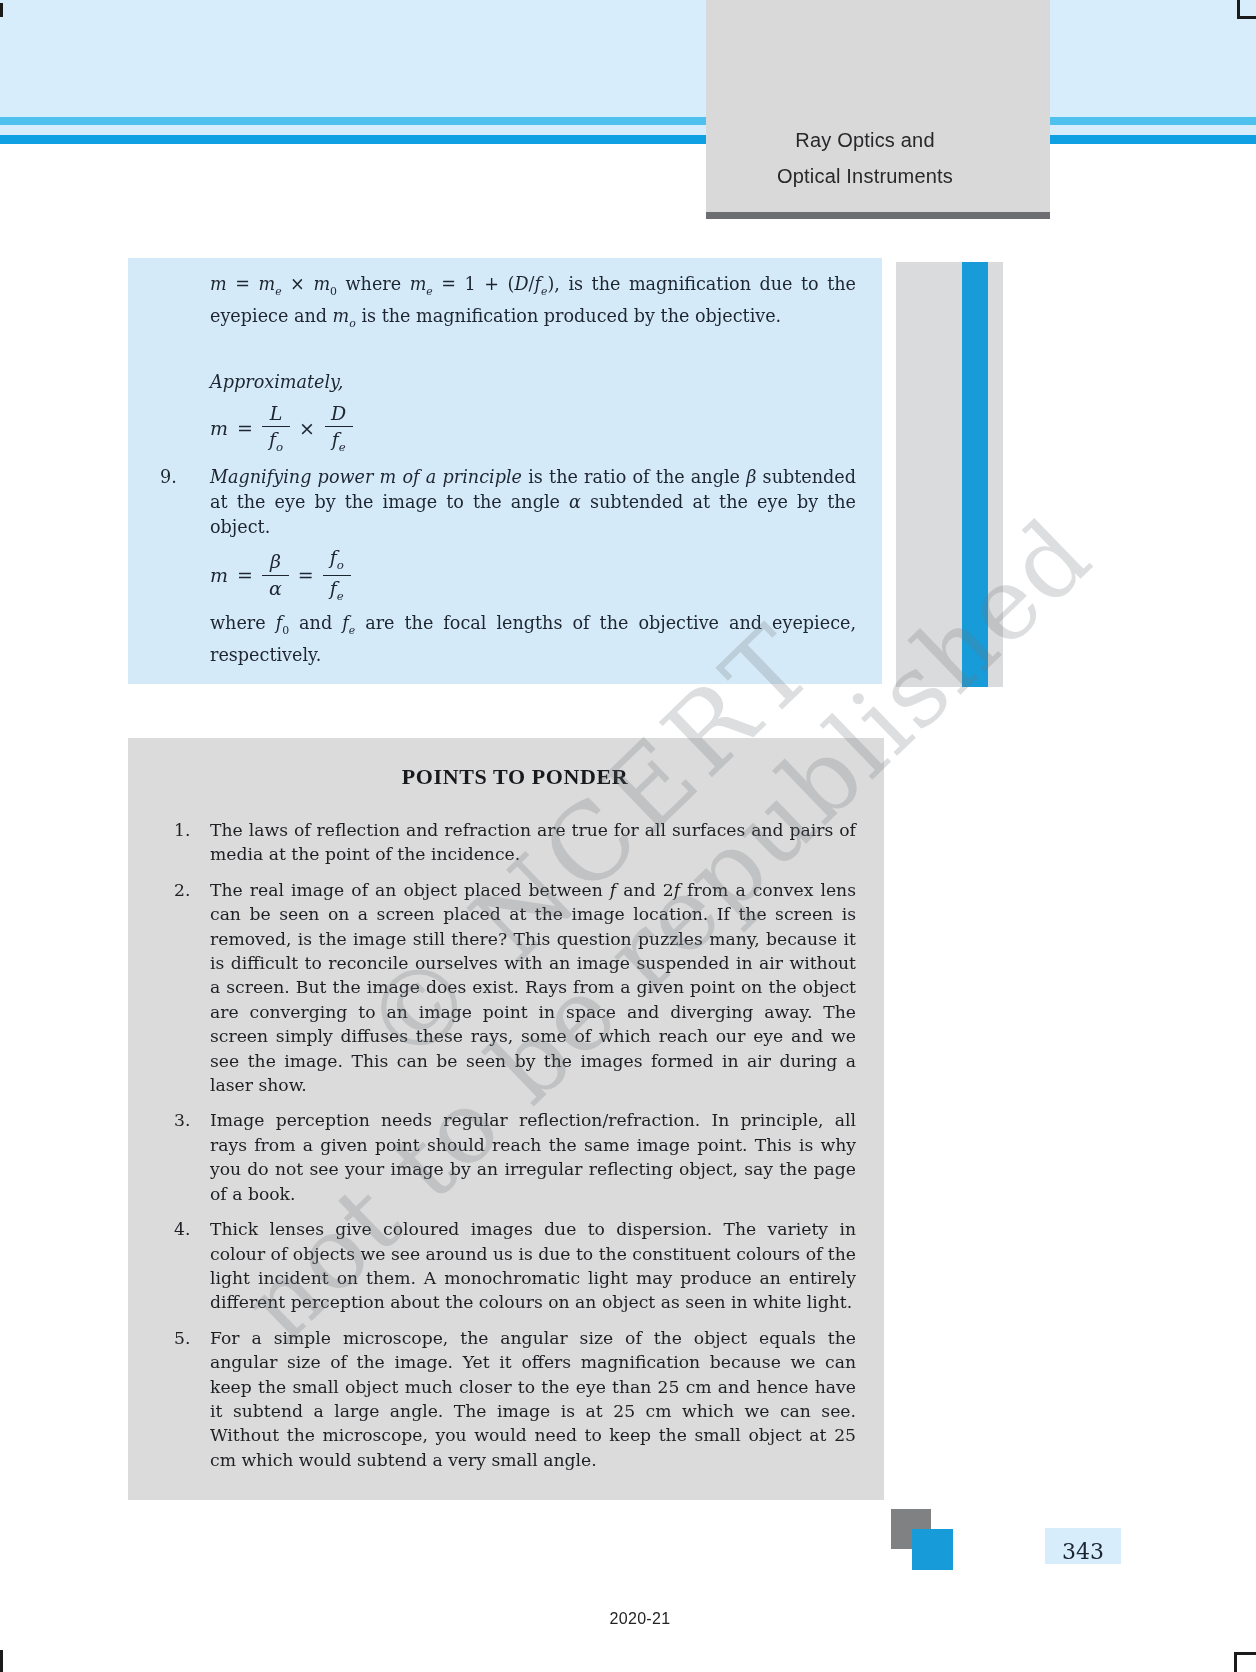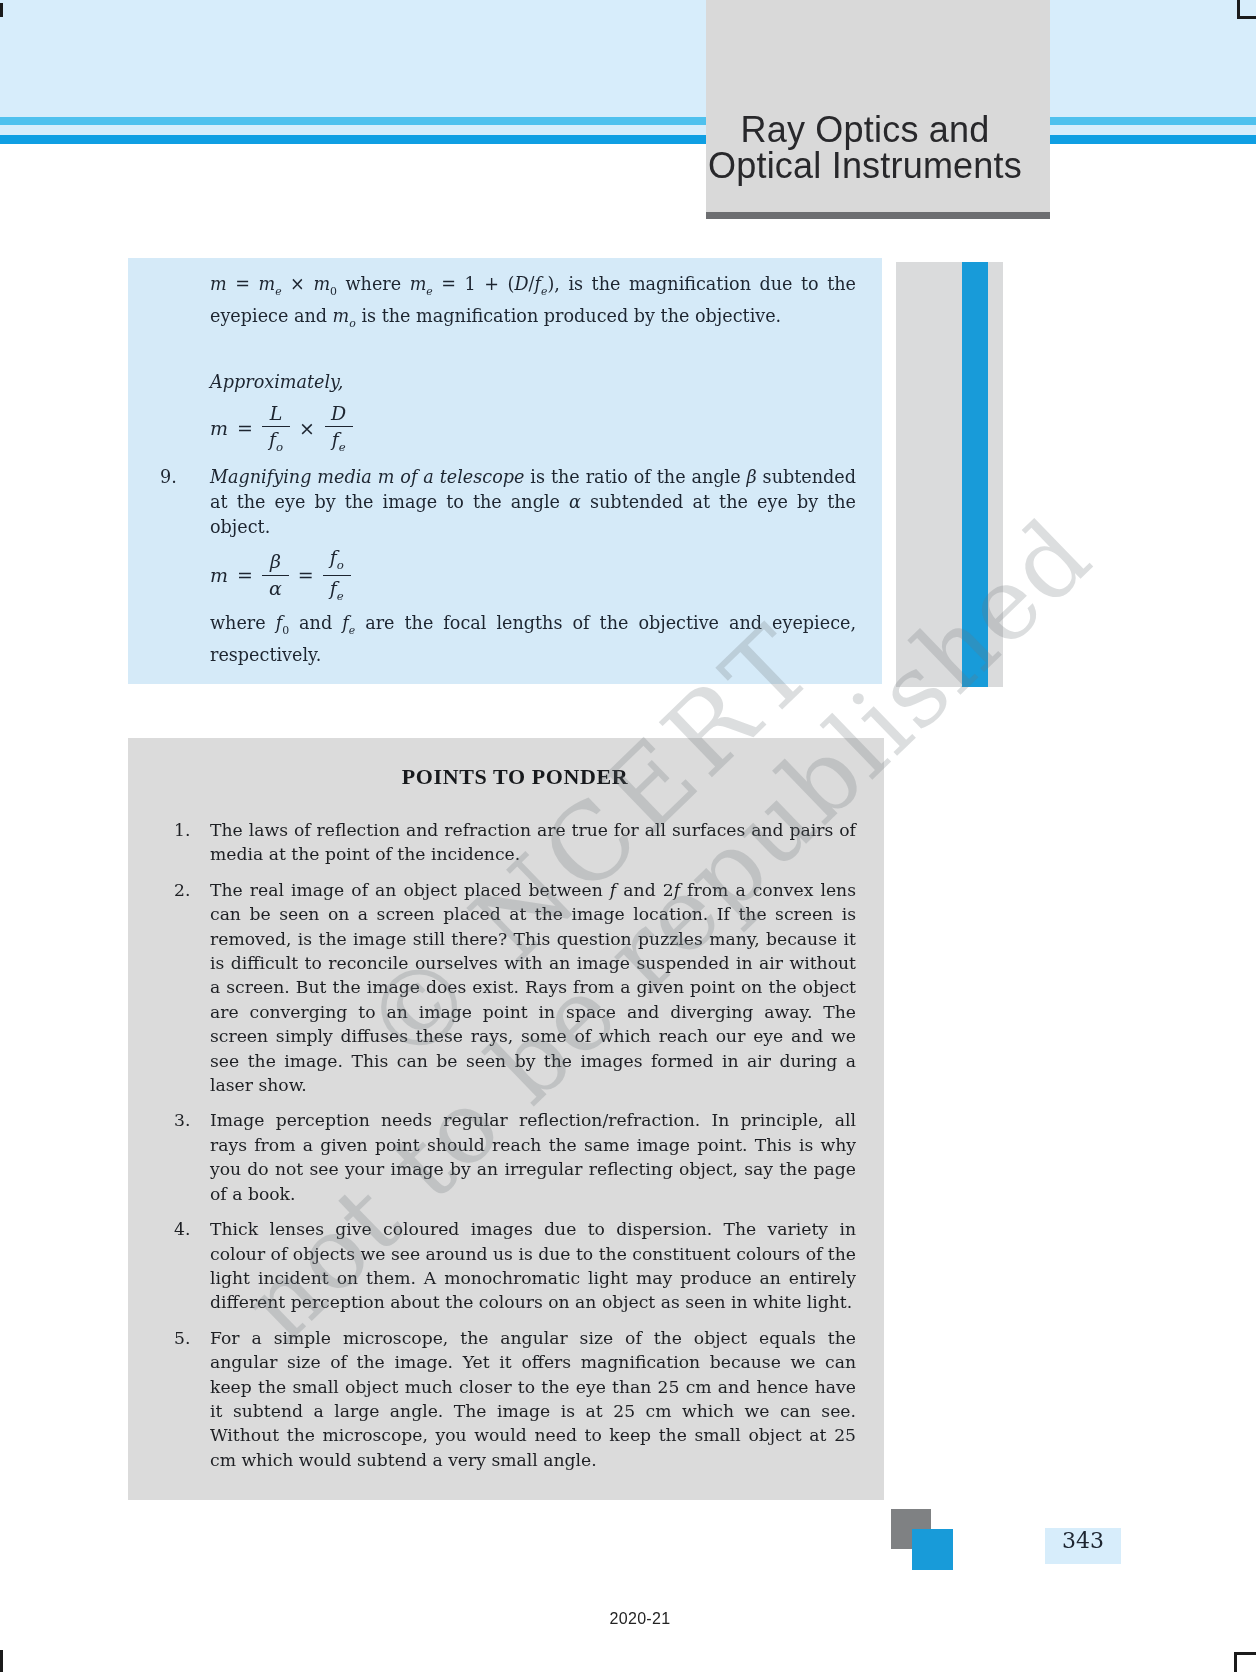--- a/index.html
+++ b/index.html
@@ -10,22 +10,22 @@
   
   .band-top{position:absolute;left:0;top:0;width:1256px;height:117px;background:#d7edfb;}
   .stripe-light{position:absolute;left:0;top:117px;width:1256px;height:8px;background:#4fc1ee;}
   .band-gap{position:absolute;left:0;top:125px;width:1256px;height:10px;background:#d7edfb;}
   .stripe-dark{position:absolute;left:0;top:135px;width:1256px;height:9px;background:#0f9fe3;}
   
   .title-box{
     position:absolute;left:706px;top:0;width:344px;height:219px;background:#d9d9d9;
     border-bottom:7px solid #6d6e71;box-sizing:border-box;z-index:5;
     display:flex;flex-direction:column;justify-content:flex-end;align-items:center;
-    padding-bottom:28px;padding-right:26px;
-    font-family:"Liberation Sans", sans-serif;font-size:36px;line-height:36px;
+    padding-bottom:18px;padding-right:26px;
+    font-family:"Liberation Sans", sans-serif;font-size:20px;line-height:36px;
     color:#28282b;letter-spacing:0.2px;
   }
   
   .sum-box{
     position:absolute;left:128px;top:258px;width:754px;height:426px;background:#d5eaf8;
     box-sizing:border-box;padding:14px 26px 8px 82px;overflow:hidden;
     font-size:17.6px;line-height:25.2px;color:#1d2530;text-align:justify;
   }
   .sum-box .apx{font-style:italic;text-align:left;margin-top:35px;}
   .sum-item{display:flex;margin-top:10px;}
@@ -54,21 +54,21 @@
     color:#17191c;margin:10px 0 28px 0;font-family:"Liberation Serif", serif;
   }
   .p-item{display:flex;margin-bottom:11px;font-size:17.2px;line-height:24.4px;text-align:justify;}
   .p-num{width:36px;flex:none;}
   .p-body{flex:1;}
   
   .sq-gray{position:absolute;left:891px;top:1509px;width:40px;height:40px;background:#7f8183;}
   .sq-blue{position:absolute;left:912px;top:1529px;width:41px;height:41px;background:#189bd9;}
   .page-badge{
     position:absolute;left:1045px;top:1528px;width:76px;height:36px;background:#d7edfb;
-    display:flex;align-items:flex-start;justify-content:center;
+    display:flex;align-items:flex-end;justify-content:center;
     font-size:22px;color:#1d2530;
   }
   .footer-year{
     position:absolute;left:12px;top:1610px;width:1256px;text-align:center;
     font-family:"Liberation Sans", sans-serif;font-size:16px;color:#232323;letter-spacing:0.3px;
   }
   
   .mark{position:absolute;background:#1b1b1b;}
   .mark-tl{left:0;top:3px;width:3px;height:14px;}
   .mark-tr-v{left:1237px;top:0;width:3px;height:19px;}
@@ -113,21 +113,21 @@
     <span class="rel">×</span>
     <span class="frac">
       <span class="num"><i>D</i></span>
       <span class="den"><i>f</i><sub class="it">e</sub></span>
     </span>
   </div>
 
 
   <div class="sum-item">
     <span class="s-num">9.</span>
-    <span class="s-body"><i>Magnifying media m of a telescope</i><span> is the ratio of the angle </span><i>β</i><span> subtended at the eye by the image to the angle </span><i>α</i><span> subtended at the eye by the object.</span></span>
+    <span class="s-body"><i>Magnifying power m of a principle</i><span> is the ratio of the angle </span><i>β</i><span> subtended at the eye by the image to the angle </span><i>α</i><span> subtended at the eye by the object.</span></span>
   </div>
 
   <div class="eq">
     <span class="var">m</span>
     <span class="rel">=</span>
     <span class="frac">
       <span class="num"><i>β</i></span>
       <span class="den"><i>α</i></span>
     </span>
     <span class="rel">=</span>

